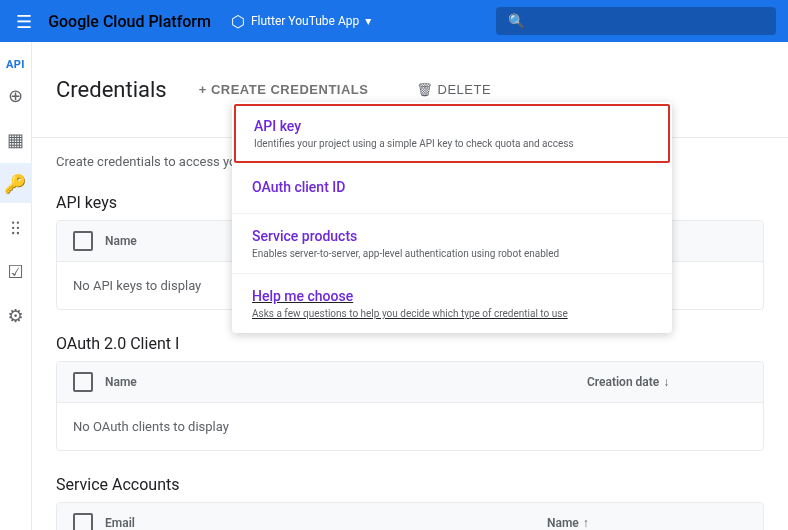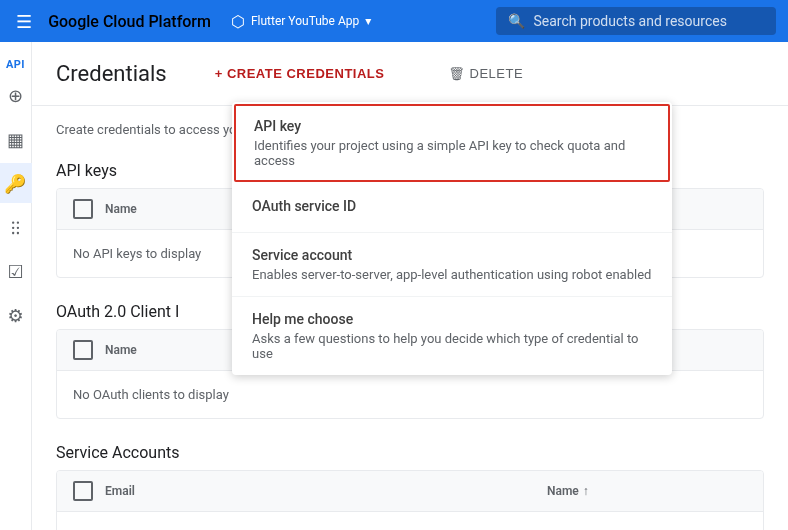--- a/index.html
+++ b/index.html
@@ -104,37 +104,37 @@
       flex: 1;
       overflow-y: auto;
       background: #fff;
       position: relative;
     }
 
     
     .cred-header {
       display: flex;
       align-items: center;
-      padding: 16px 24px;
-      gap: 32px;
+      padding: 32px 24px;
+      gap: 16px;
       border-bottom: 1px solid #e8eaed;
     }
     .cred-title {
       font-size: 22px;
       font-weight: 400;
       color: #202124;
     }
     .btn-create {
       display: flex;
       align-items: center;
       gap: 6px;
       padding: 8px 16px;
       border: none;
       background: none;
-      color: #b91c1c;
+      color: #737373;
       font-size: 13px;
       font-weight: 600;
       cursor: pointer;
       letter-spacing: 0.5px;
       text-transform: uppercase;
     }
     .btn-delete {
       display: flex;
       align-items: center;
       gap: 6px;
@@ -161,35 +161,35 @@
       border-radius: 4px;
       box-shadow: 0 2px 10px rgba(0,0,0,0.2);
       width: 440px;
       overflow: hidden;
     }
     .dropdown-item {
       padding: 14px 20px;
       cursor: pointer;
       border-bottom: 1px solid #f1f3f4;
     }
-    .dropdown-item:last-child { border-bottom: none; }
+    .dropdown-item:last-child { border-bottom: none; text-decoration: underline; }
     .dropdown-item.highlighted {
       border: 2px solid #d93025;
       margin: 2px;
       border-radius: 2px;
       padding: 12px 18px;
     }
     .dropdown-item-title {
       font-size: 14px;
       font-weight: 500;
-      color: #404040;
+      color: #6d28d9;
       margin-bottom: 4px;
     }
     .dropdown-item-desc {
-      font-size: 13px;
+      font-size: 10px;
       color: #5f6368;
     }
 
     
     .page-content {
       padding: 0 24px;
     }
     .section-subtitle {
       font-size: 13px;
       color: #5f6368;
@@ -270,21 +270,20 @@
     <span class="nav-logo-text">Google Cloud Platform</span>
   </div>
   <div class="nav-project">
     <span class="nav-project-icon">⬡</span>
     <span class="nav-project-text">Flutter YouTube App</span>
     <span class="nav-chevron">▾</span>
   </div>
   <div class="nav-spacer"></div>
   <div class="nav-search">
     <span class="nav-search-icon">🔍</span>
-    <span class="nav-search-text">Search products and resources</span>
   </div>
 </nav>
 
 <div class="main-layout">
 
   <aside class="sidebar">
     <span class="api-label">API</span>
     <div class="sidebar-item">⊕</div>
     <div class="sidebar-item">▦</div>
     <div class="sidebar-item active">🔑</div>
@@ -303,25 +302,25 @@
 
     <div class="dropdown-container">
       <div class="dropdown-menu">
 
         <div class="dropdown-item highlighted">
           <div class="dropdown-item-title">API key</div>
           <div class="dropdown-item-desc">Identifies your project using a simple API key to check quota and access</div>
         </div>
 
         <div class="dropdown-item">
-          <div class="dropdown-item-title">OAuth service ID</div>
+          <div class="dropdown-item-title">OAuth client ID</div>
         </div>
 
         <div class="dropdown-item">
-          <div class="dropdown-item-title">Service account</div>
+          <div class="dropdown-item-title">Service products</div>
           <div class="dropdown-item-desc">Enables server-to-server, app-level authentication using robot enabled</div>
         </div>
 
         <div class="dropdown-item">
           <div class="dropdown-item-title">Help me choose</div>
           <div class="dropdown-item-desc">Asks a few questions to help you decide which type of credential to use</div>
         </div>
 
       </div>
     </div>

